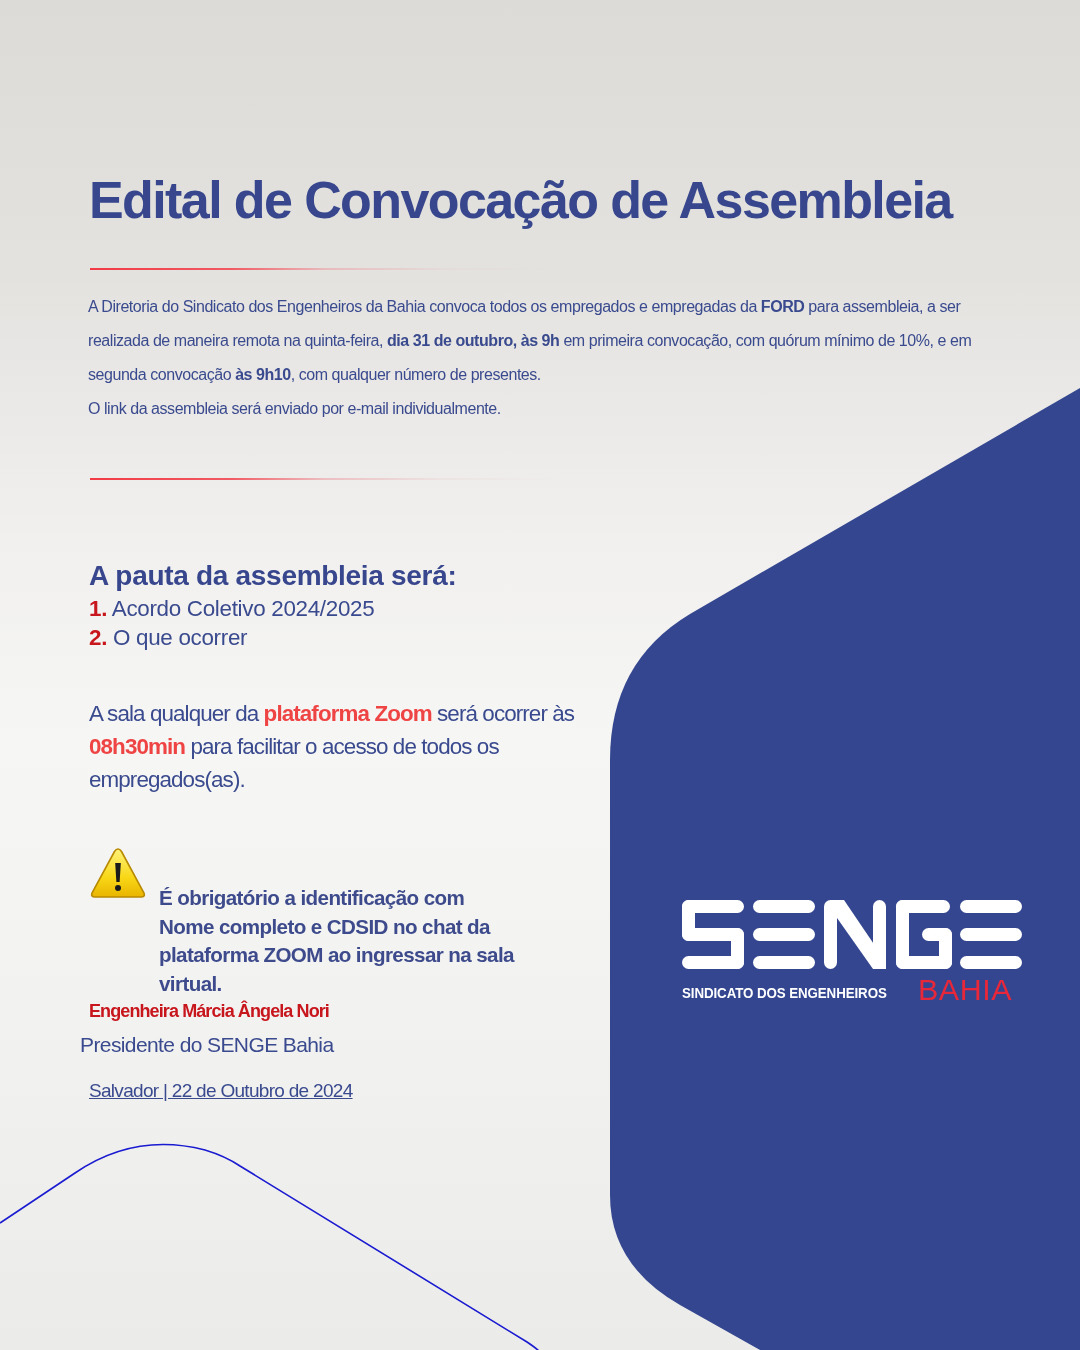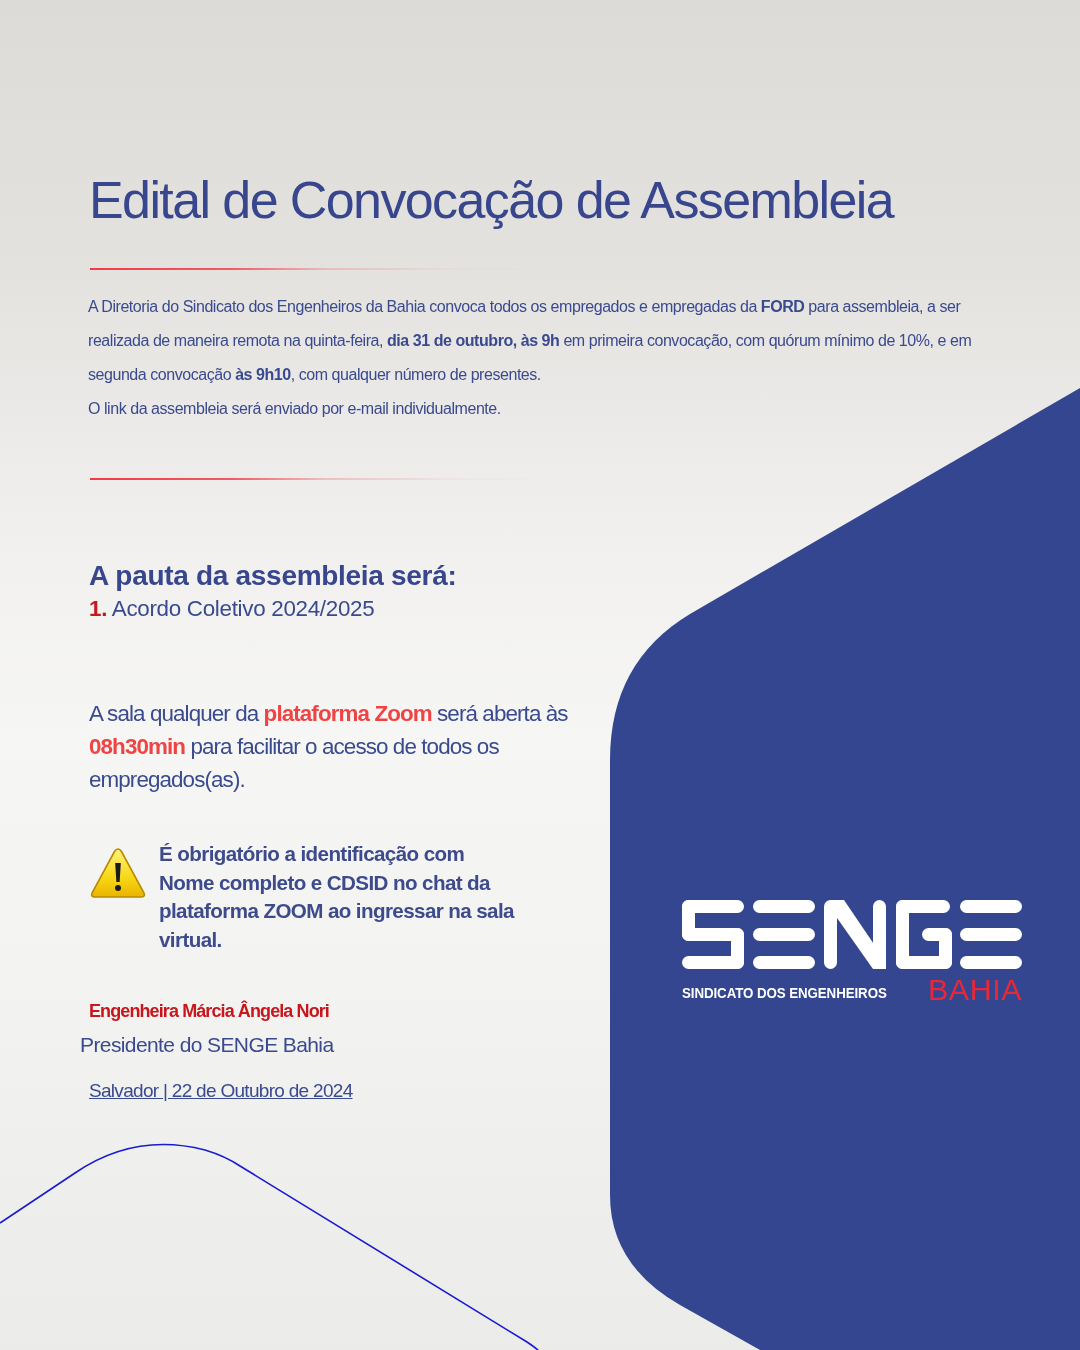--- a/index.html
+++ b/index.html
@@ -6,21 +6,21 @@
   html, body { width: 1080px; height: 1350px; overflow: hidden; }
   body {
     position: relative;
     font-family: "Liberation Sans", sans-serif;
     background: linear-gradient(180deg, #dcdbd7 0%, #e3e2df 20%, #f1f0ef 40%, #f6f6f5 55%, #f2f2f1 75%, #ebecea 100%);
     color: #3a4a8e;
   }
   .bg-shape { position: absolute; left: 0; top: 0; width: 1080px; height: 1350px; pointer-events: none; }
   .title {
     position: absolute; left: 89px; top: 170px;
-    font-size: 52px; font-weight: normal; letter-spacing: -1.6px;
+    font-size: 52px; font-weight: bold; letter-spacing: -1.6px;
     color: #37468d; white-space: nowrap;
   }
   .divider {
     position: absolute; left: 90px; height: 2px; width: 470px;
     background: linear-gradient(90deg, #f23a45 0%, #f15a63 30%, rgba(236,160,165,0.6) 50%, rgba(230,200,200,0.25) 75%, rgba(230,220,220,0) 100%);
   }
   .divider.d1 { top: 268px; }
   .divider.d2 { top: 478px; }
   .intro {
     position: absolute; left: 88px; top: 290px; width: 930px;
@@ -41,38 +41,38 @@
     position: absolute; left: 89px; top: 697px; width: 530px;
     font-size: 22.4px; line-height: 33px; letter-spacing: -0.9px; color: #3a4a8e;
   }
   .zoom-note .red { color: #ef4444; font-weight: bold; }
   .warning {
     position: absolute; left: 89px; top: 840px; display: flex; align-items: flex-start;
   }
   .warning-icon { width: 58px; height: 54px; margin-top: 6px; margin-right: 12px; }
   .warning-text {
     font-size: 20.6px; font-weight: bold; line-height: 28.5px; letter-spacing: -0.6px;
-    color: #3d4b8c; width: 360px;
+    color: #3d4b8c; width: 360px; margin-top: 44px;
   }
   .sig-name {
     position: absolute; left: 89px; top: 1001px;
     font-size: 18px; font-weight: bold; color: #c8161d; letter-spacing: -0.9px;
   }
   .sig-role {
     position: absolute; left: 80px; top: 1033px;
     font-size: 21px; color: #3a4a8e; letter-spacing: -0.6px;
   }
   .place-date {
     position: absolute; left: 89px; top: 1080px;
     font-size: 19px; color: #3a4a8e; letter-spacing: -0.7px; text-decoration: underline;
   }
   .logo { position: absolute; left: 682px; top: 900px; width: 344px; }
   .logo-word { display: block; width: 340px; height: 70px; }
   .logo-sub {
-    display: flex; align-items: flex-end; margin-top: 8px; gap: 10px;
+    display: flex; align-items: flex-end; margin-top: 8px;
   }
   .logo-sindicato {
     font-family: "Liberation Sans", sans-serif;
     font-size: 15.5px; font-weight: bold; color: #ffffff; letter-spacing: -0.1px;
     transform: scaleX(0.86); transform-origin: left bottom; white-space: nowrap;
     display: inline-block; width: 236px;
   }
   .logo-bahia {
     font-family: "Liberation Sans", sans-serif;
     font-size: 29px; font-weight: normal; color: #e8283a; letter-spacing: 0.5px;
@@ -99,24 +99,28 @@
 
 <div class="divider d2"></div>
 
 <h2 class="pauta-title">A pauta da assembleia será:</h2>
 
 <ul class="pauta-list">
   <li>
     <span class="num">1.</span>
     <span>Acordo Coletivo 2024/2025</span>
   </li>
+  <li>
+    <span class="num">2.</span>
+    <span>O que ocorrer</span>
+  </li>
 </ul>
 
 <p class="zoom-note">
-  <span>A sala qualquer da </span><span class="red">plataforma Zoom</span><span> será aberta às </span><span class="red">08h30min</span><span> para facilitar o acesso de todos os empregados(as).</span>
+  <span>A sala qualquer da </span><span class="red">plataforma Zoom</span><span> será ocorrer às </span><span class="red">08h30min</span><span> para facilitar o acesso de todos os empregados(as).</span>
 </p>
 
 <div class="warning">
   <svg class="warning-icon" viewBox="0 0 58 54" xmlns="http://www.w3.org/2000/svg">
     <defs>
       <linearGradient id="wg" x1="0" y1="0" x2="0" y2="1">
         <stop offset="0" stop-color="#fff27a"></stop>
         <stop offset="0.6" stop-color="#f8d716"></stop>
         <stop offset="1" stop-color="#e9b400"></stop>
       </linearGradient>

